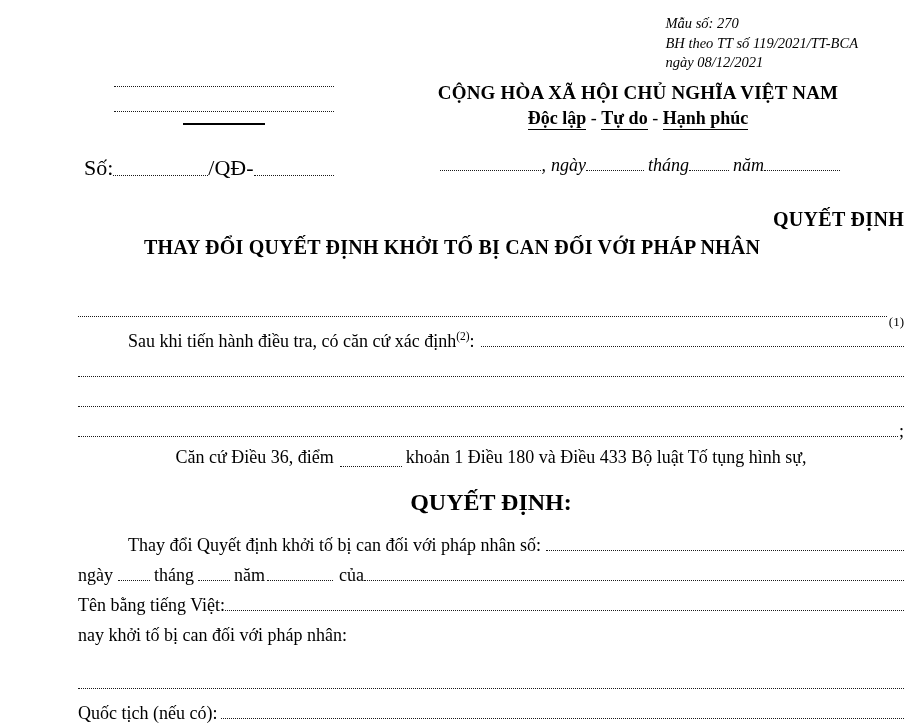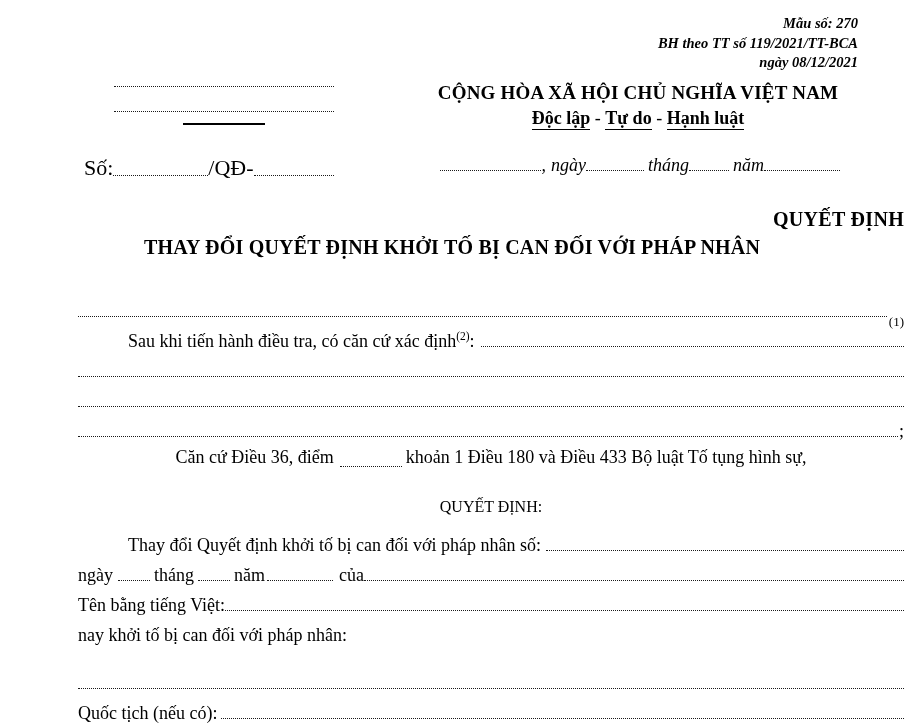--- a/index.html
+++ b/index.html
@@ -38,23 +38,23 @@
   .dots.short-d { flex: 0 0 66px; }
   .dots.short-e { flex: 0 0 62px; }
   .dots.short-f { flex: 0 0 95px; }
   .dots.short-h { flex: 0 0 76px; }
 
   
   .masthead {
     position: absolute;
     top: 14px;
     right: 46px;
-    text-align: right;
+    text-align: left;
     font-style: italic;
-    font-weight: bold;
+    font-weight: normal;
     font-size: 14.5px;
     line-height: 19.5px;
     white-space: nowrap;
   }
 
   .org-block {
     position: absolute;
     left: 114px;
     top: 86px;
     width: 220px;
@@ -184,22 +184,22 @@
     display: flex;
     align-items: center;
     justify-content: center;
     white-space: nowrap;
   }
   .heading-decide {
     height: 34px;
     display: flex;
     align-items: flex-end;
     justify-content: center;
-    font-weight: normal;
-    font-size: 16px;
+    font-weight: bold;
+    font-size: 24px;
   }
   .spacer-sm { height: 10px; }
   .spacer-md { height: 18px; }
 </style>
 </head>
 <body>
 
 <div class="page">
 
   <div class="masthead">
@@ -210,21 +210,21 @@
 
   <div class="org-block">
     <div class="org-line"></div>
     <div class="org-line second"></div>
     <div class="org-rule"></div>
   </div>
 
   <div class="national">
     <div class="l1">CỘNG HÒA XÃ HỘI CHỦ NGHĨA VIỆT NAM</div>
     <div class="l2">
-      <span class="underlined">Độc lập</span><span class="dash"> - </span><span class="underlined">Tự do</span><span class="dash"> - </span><span class="underlined">Hạnh luật</span>
+      <span class="underlined">Độc lập</span><span class="dash"> - </span><span class="underlined">Tự do</span><span class="dash"> - </span><span class="underlined">Hạnh phúc</span>
     </div>
   </div>
 
   <div class="so-row">
     <span class="lbl">Số:</span>
     <span class="dots short-f"></span>
     <span class="lbl">/QĐ-</span>
     <span class="dots"></span>
   </div>
 

